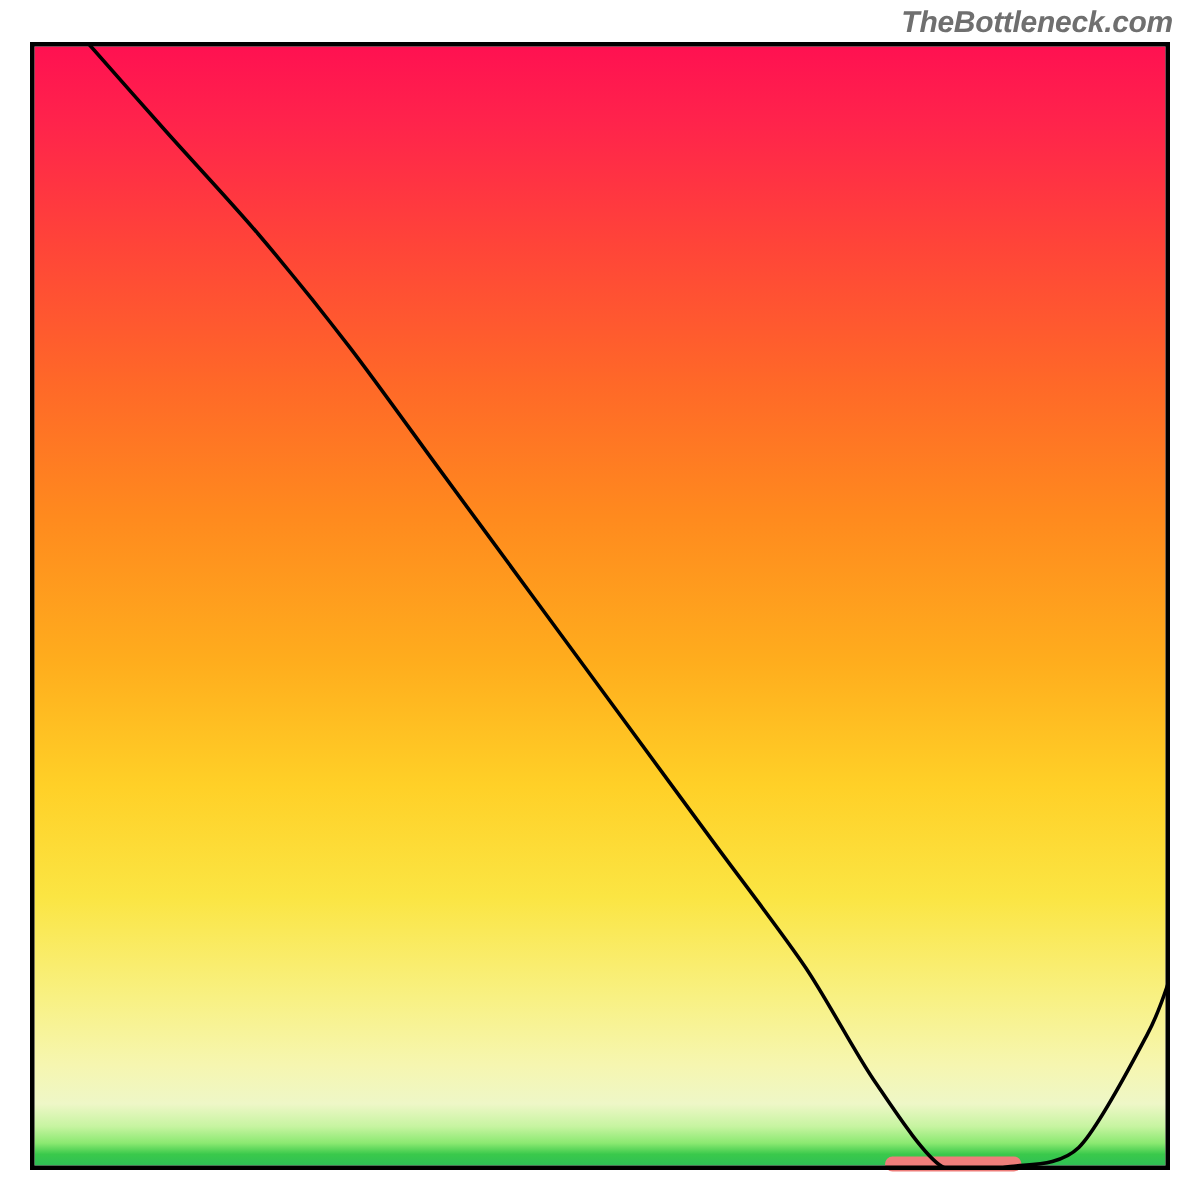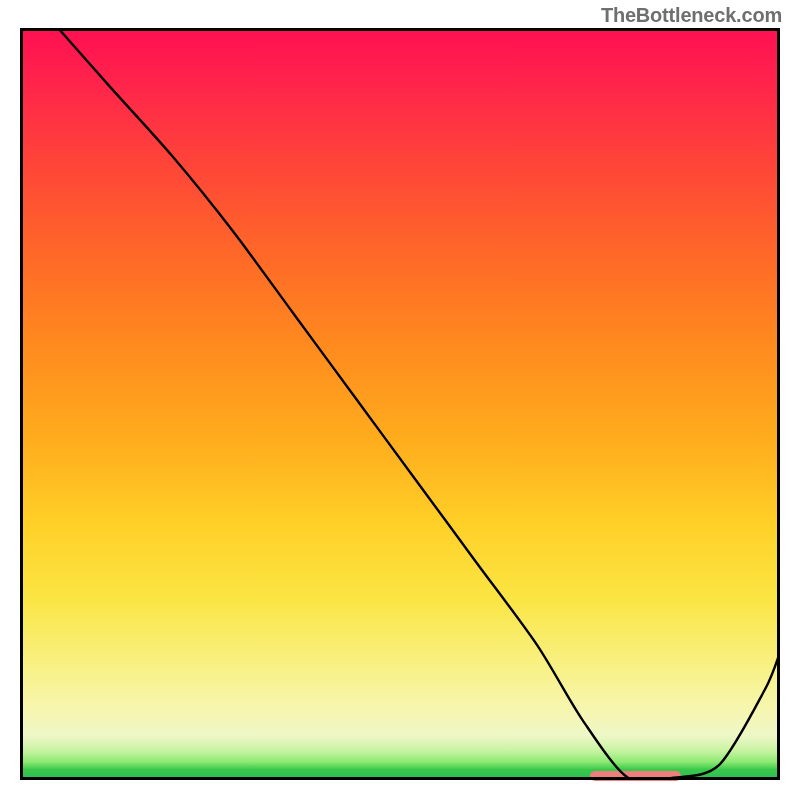--- a/index.html
+++ b/index.html
@@ -20,20 +20,21 @@
 
   .watermark {
     position: absolute;
     top: 4px;
     right: 18px;
     font-size: 20px;
     font-weight: 600;
     color: #6f6f6f;
     letter-spacing: -0.2px;
     z-index: 5;
+    font-style: italic;
   }
 
   .plot-wrap {
     position: absolute;
     left: 20px;
     top: 28px;
     width: 760px;
     height: 752px;
   }
 

